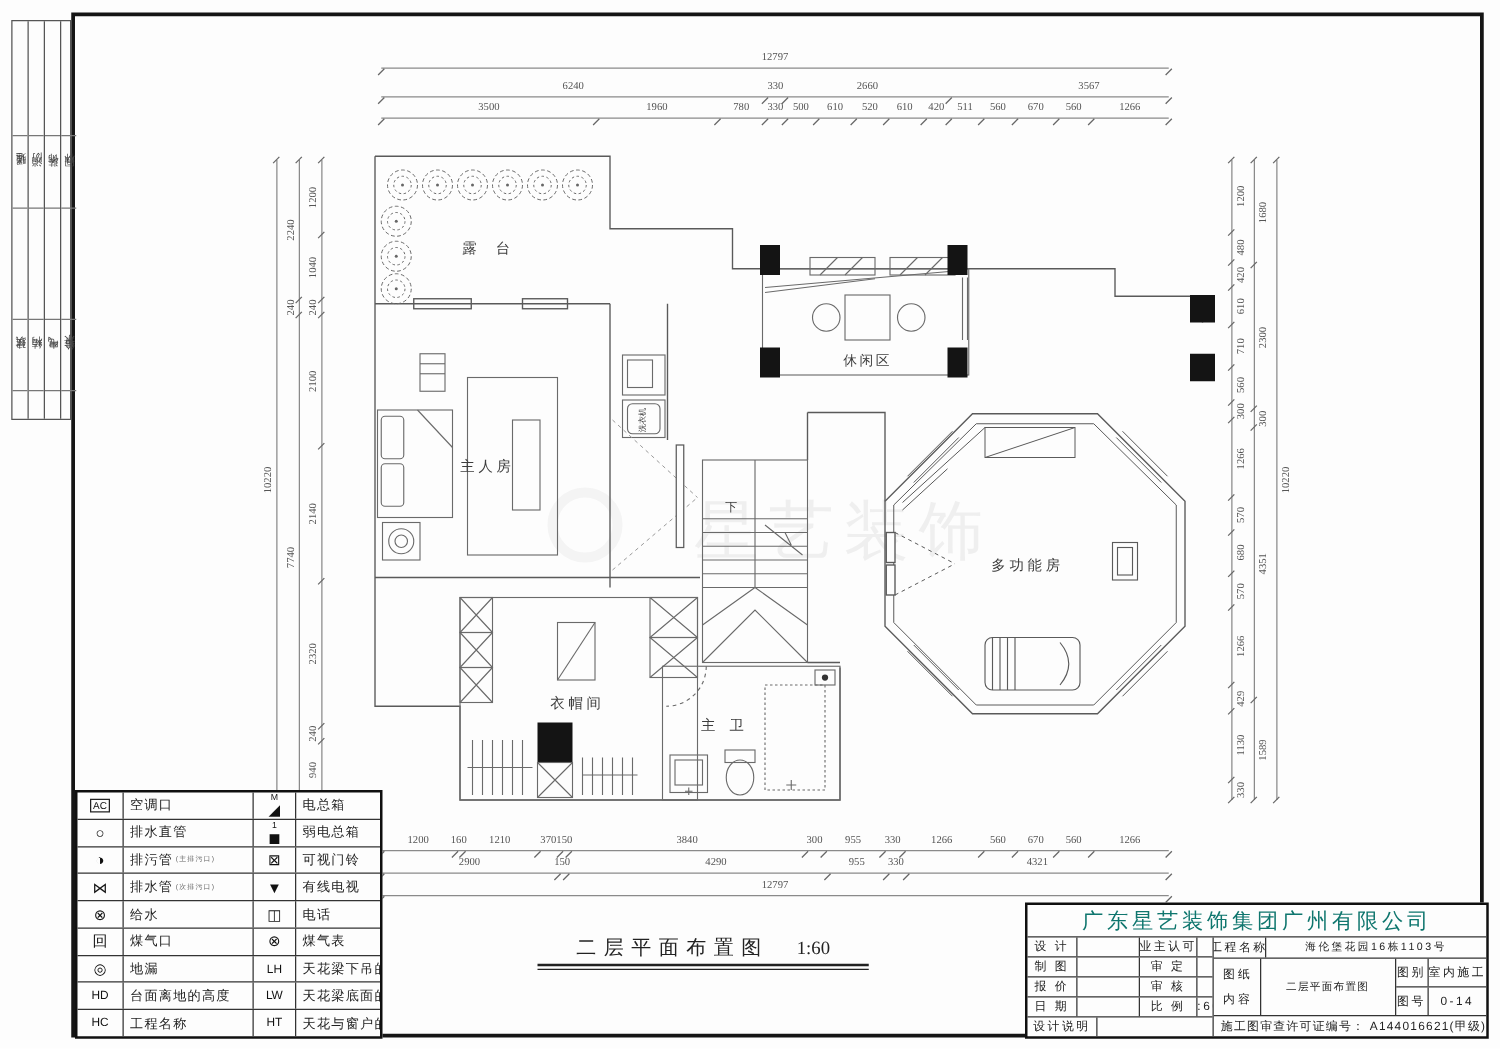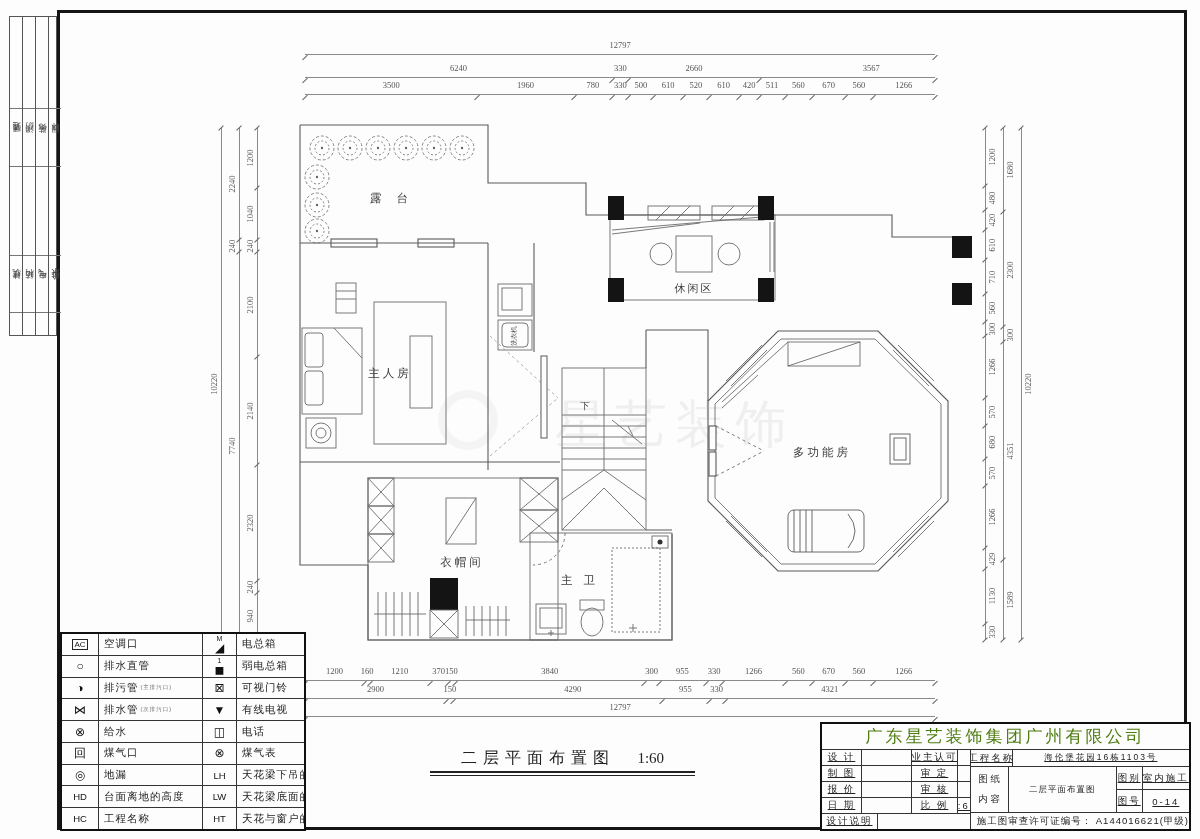--- a/index.html
+++ b/index.html
@@ -46,26 +46,26 @@
   .sym{font-size:12px;color:#111;line-height:1;}
   .symtxt{font-size:9.5px;color:#111;letter-spacing:0;}
   .symbox{border:1px solid #222;font-size:8px;padding:0 1px;color:#111;}
   .symstack{display:flex;flex-direction:column;align-items:center;line-height:1;}
   .symstack .sup{font-size:7px;color:#111;}
   .lnote{font-size:5.5px;color:#666;margin-left:2px;white-space:nowrap;}
   
   #tblock{position:absolute;left:820px;top:722px;width:367px;height:105px;border:2px solid #101010;background:#fdfdfd;
           display:flex;flex-direction:column;font-size:9.5px;color:#222;}
   #tb-company{height:25px;border-bottom:1px solid #333;display:flex;align-items:center;justify-content:center;
-              font-size:17px;letter-spacing:3px;color:#4d7c0f;font-family:"Liberation Serif","DejaVu Serif",serif;}
+              font-size:17px;letter-spacing:3px;color:#0f766e;font-family:"Liberation Serif","DejaVu Serif",serif;}
   #tb-body{flex:1;display:flex;}
   #tb-left{width:178px;display:flex;flex-direction:column;border-right:1px solid #333;}
   .tbrow{flex:1;display:grid;grid-template-columns:40px 50px 46px 1fr;border-bottom:1px solid #333;}
   .tbrow:last-child,.tbrow.norb{border-bottom:none;}
-  .tbc{display:flex;align-items:center;justify-content:center;border-right:1px solid #333;letter-spacing:2px;white-space:nowrap;overflow:hidden;text-decoration:underline;}
+  .tbc{display:flex;align-items:center;justify-content:center;border-right:1px solid #333;letter-spacing:2px;white-space:nowrap;overflow:hidden;}
   .tbc:last-child{border-right:none;}
   #tb-right{flex:1;display:flex;flex-direction:column;}
   .tbrrow1{height:16px;display:grid;grid-template-columns:42px 1fr;border-bottom:1px solid #333;}
   .tbrmid{flex:1;display:grid;grid-template-columns:38px 108px 1fr;border-bottom:1px solid #333;}
   .tbrmid .lblcol{display:flex;flex-direction:column;align-items:center;justify-content:space-evenly;border-right:1px solid #333;}
   .tbrmid .valcol{display:flex;align-items:center;justify-content:center;border-right:1px solid #333;letter-spacing:1px;}
   .minigrid{display:flex;flex-direction:column;}
   .minirow{flex:1;display:grid;grid-template-columns:26px 1fr;border-bottom:1px solid #333;}
   .minirow:last-child{border-bottom:none;}
   .tbrlic{height:16px;display:flex;align-items:center;padding-left:6px;letter-spacing:1px;white-space:nowrap;overflow:hidden;}

